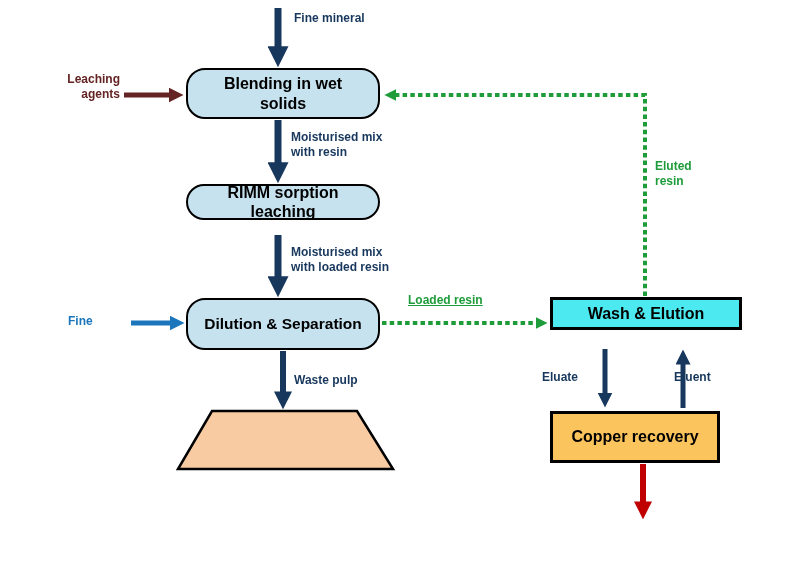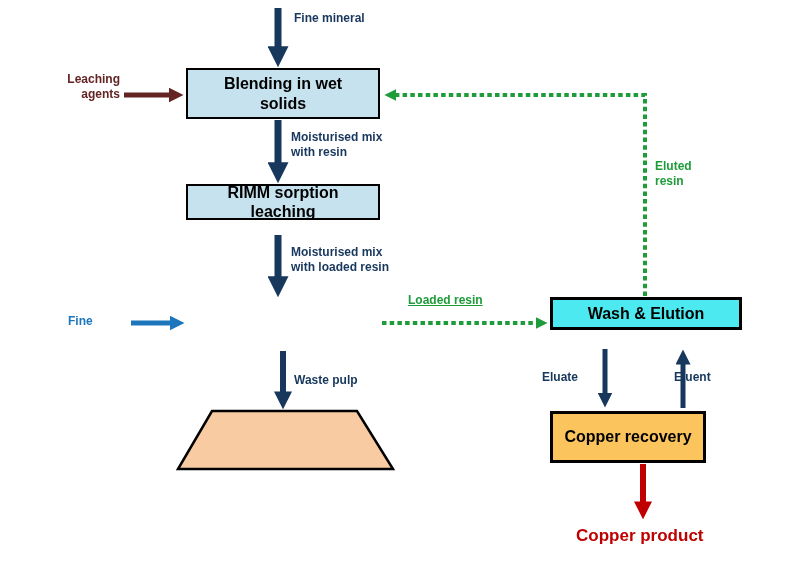--- a/index.html
+++ b/index.html
@@ -7,28 +7,28 @@
     position:relative;width:800px;height:587px;background:#ffffff;overflow:hidden;
     font-family:"Liberation Sans","DejaVu Sans",sans-serif;
   }
   .arrows{position:absolute;left:0;top:0;z-index:1;}
   .node{
     position:absolute;z-index:2;box-sizing:border-box;
     border:2px solid #000;display:flex;align-items:center;justify-content:center;
     text-align:center;font-weight:bold;font-size:16px;line-height:1.2;color:#000;
     white-space:pre-line;
   }
-  .node-blue{background:#C6E2EE;}
+  .node-blue{background:#C6E2EE;border-radius:19px;}
   .node-cyan{background:#4DE9F0;border-width:3px;}
   .node-orange{background:#FBC45C;border-width:3px;}
   .node-blending{left:186px;top:68px;width:194px;height:51px;}
   .node-rimm{left:186px;top:184px;width:194px;height:36px;}
   .node-dilution{left:186px;top:298px;width:194px;height:52px;font-size:15.5px;}
   .node-wash{left:550px;top:297px;width:192px;height:33px;}
-  .node-copper{left:550px;top:411px;width:156px;height:52px;}
+  .node-copper{left:550px;top:411px;width:170px;height:52px;}
   .lbl{
     position:absolute;z-index:2;font-weight:bold;font-size:12px;line-height:1.28;
     white-space:pre-line;
   }
   .lbl-navy{color:#17375D;}
   .lbl-maroon{color:#632423;}
   .lbl-blue{color:#1C76BC;}
   .lbl-green{color:#1E9C3A;}
   .lbl-red{color:#C00000;}
   .lbl-fine-mineral{left:294px;top:11px;}
@@ -86,32 +86,32 @@
 
     <line x1="643" y1="464" x2="643" y2="502" stroke="#C00000" stroke-width="6" marker-end="url(#m-red)"></line>
 
     <polygon points="212,411 357,411 393,469 178,469" fill="#F8CBA2" stroke="#000000" stroke-width="2.5"></polygon>
   </svg>
 
   <div class="node node-blue node-blending">Blending in wet
 solids</div>
   <div class="node node-blue node-rimm">RIMM sorption
 leaching</div>
+  <div class="node node-blue node-dilution">Dilution &amp; Separation</div>
   <div class="node node-cyan node-wash">Wash &amp; Elution</div>
   <div class="node node-orange node-copper">Copper recovery</div>
 
   <div class="lbl lbl-navy lbl-fine-mineral">Fine mineral</div>
   <div class="lbl lbl-maroon lbl-leaching">Leaching
 agents</div>
   <div class="lbl lbl-navy lbl-moist-resin">Moisturised mix
 with resin</div>
   <div class="lbl lbl-navy lbl-moist-loaded">Moisturised mix
 with loaded resin</div>
   <div class="lbl lbl-blue lbl-water">Fine</div>
   <div class="lbl lbl-green lbl-loaded-resin">Loaded resin</div>
   <div class="lbl lbl-green lbl-eluted-resin">Eluted
 resin</div>
   <div class="lbl lbl-navy lbl-waste-pulp">Waste pulp</div>
   <div class="lbl lbl-navy lbl-eluate">Eluate</div>
   <div class="lbl lbl-navy lbl-eluent">Eluent</div>
-  <div class="lbl lbl-red lbl-copper-product">Copper product</div>
 
 </div>
 
 </body></html>

